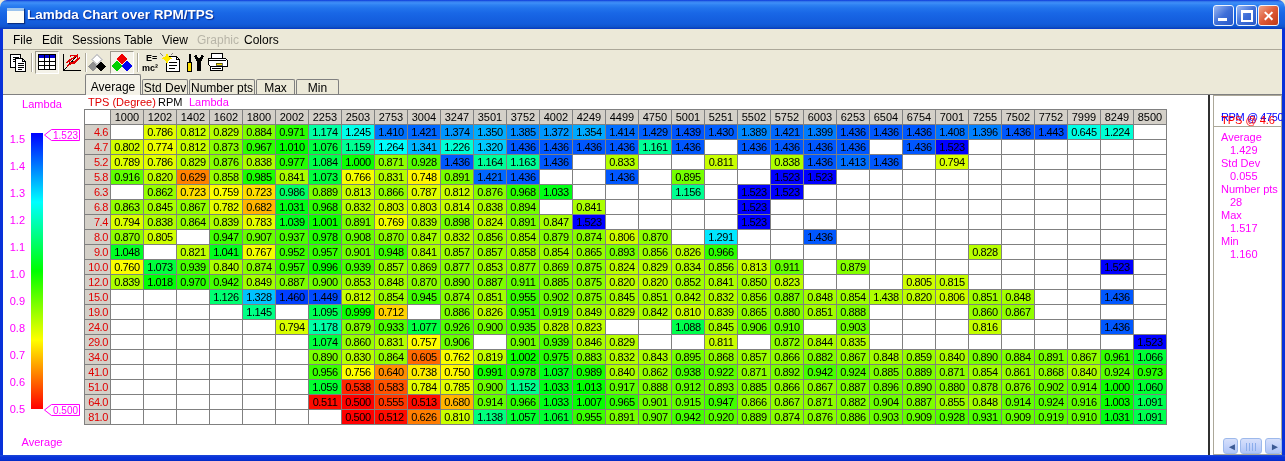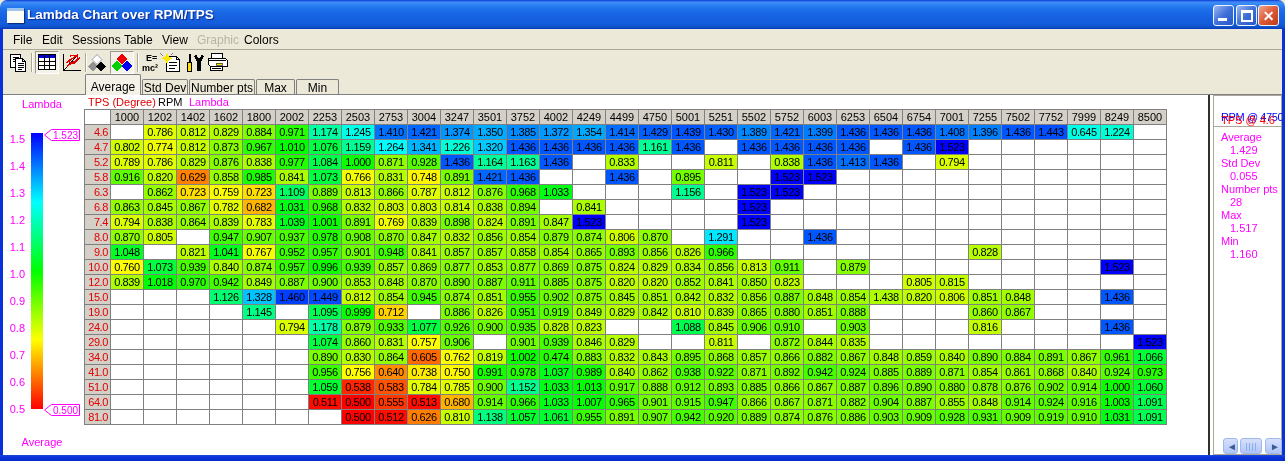--- a/index.html
+++ b/index.html
@@ -392,21 +392,21 @@
               <td></td>
               <td></td>
             </tr>
             <tr>
               <td class="rl">6.3</td>
               <td></td>
               <td style="background:#95FF00">0.862</td>
               <td style="background:#FFDE00">0.723</td>
               <td style="background:#FCFF00">0.759</td>
               <td style="background:#FFDE00">0.723</td>
-              <td style="background:#00FF61">1.109</td>
+              <td style="background:#00FF61">0.986</td>
               <td style="background:#7AFF00">0.889</td>
               <td style="background:#C6FF00">0.813</td>
               <td style="background:#91FF00">0.866</td>
               <td style="background:#E0FF00">0.787</td>
               <td style="background:#C7FF00">0.812</td>
               <td style="background:#87FF00">0.876</td>
               <td style="background:#2BFF00">0.968</td>
               <td style="background:#00FF15">1.033</td>
               <td></td>
               <td></td>
@@ -785,21 +785,21 @@
               <td></td>
               <td></td>
               <td></td>
               <td style="background:#79FF00">0.890</td>
               <td style="background:#B5FF00">0.830</td>
               <td style="background:#93FF00">0.864</td>
               <td style="background:#FF6900">0.605</td>
               <td style="background:#F9FF00">0.762</td>
               <td style="background:#C0FF00">0.819</td>
               <td style="background:#09FF00">1.002</td>
-              <td style="background:#24FF00">0.474</td>
+              <td style="background:#24FF00">0.975</td>
               <td style="background:#80FF00">0.883</td>
               <td style="background:#B3FF00">0.832</td>
               <td style="background:#A8FF00">0.843</td>
               <td style="background:#74FF00">0.895</td>
               <td style="background:#8FFF00">0.868</td>
               <td style="background:#9AFF00">0.857</td>
               <td style="background:#91FF00">0.866</td>
               <td style="background:#81FF00">0.882</td>
               <td style="background:#90FF00">0.867</td>
               <td style="background:#A3FF00">0.848</td>

